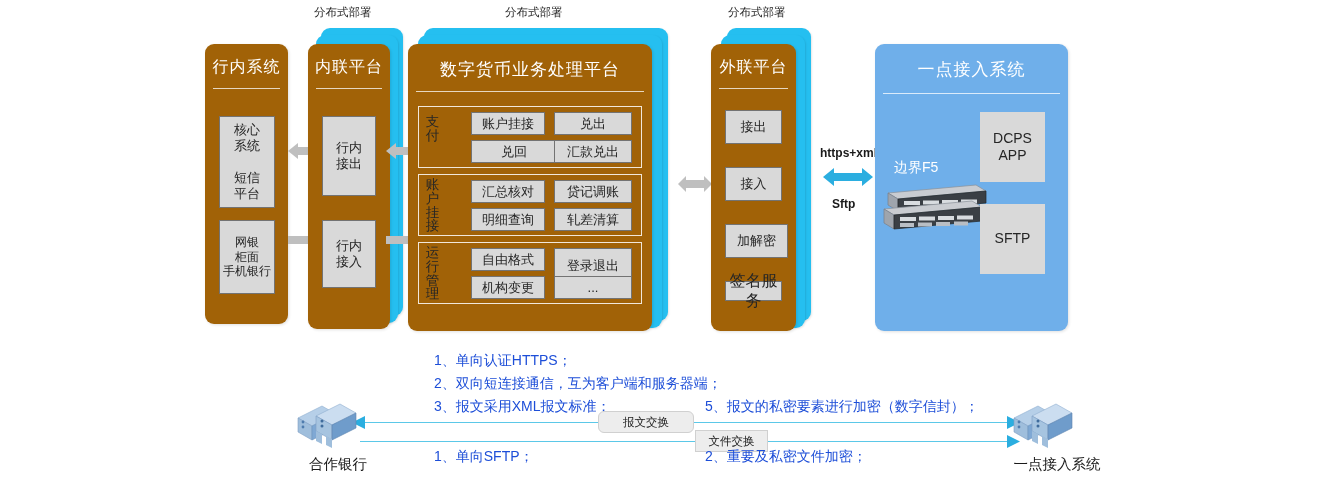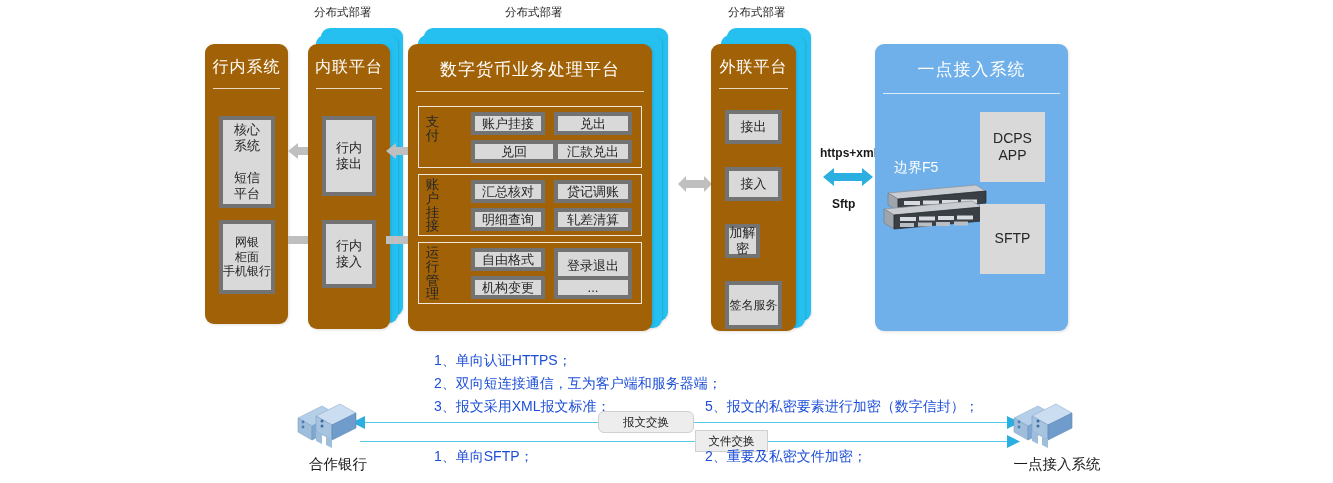--- a/index.html
+++ b/index.html
@@ -34,21 +34,21 @@
     position: absolute;
     background: #25BFF0;
     border-radius: 9px;
     box-shadow: 1px 1px 2px rgba(0,0,0,0.10);
   }
 
   
   .chip {
     position: absolute;
     background: #D9D9D9;
-    border: 4px solid #737373;
+    border: 1px solid #737373;
     color: #262626;
     display: flex; align-items: center; justify-content: center;
     text-align: center;
     line-height: 1.22;
     font-size: 13px;
     white-space: pre-line;
   }
 
   
   .grp {
@@ -218,22 +218,22 @@
     <path d="M0 8 L8 0 L8 4 L26 4 L26 0 L34 8 L26 16 L26 12 L8 12 L8 16 Z" fill="#BFBFBF"></path>
   </svg>
 
   <div class="ghost" style="left:727px; top:28px; width:84px; height:293px;"></div>
   <div class="ghost" style="left:721px; top:35px; width:84px; height:293px;"></div>
   <div class="card" style="left:711px; top:44px; width:85px; height:287px;">
     <div class="title" style="font-size:16px; padding-top:13px;">外联平台</div>
     <div class="hdr-rule" style="top:44px;"></div>
     <div class="chip" style="left:14px; top:66px; width:57px; height:34px;">接出</div>
     <div class="chip" style="left:14px; top:123px; width:57px; height:34px;">接入</div>
-    <div class="chip" style="left:14px; top:180px; width:35px; height:34px;">加解密</div>
-    <div class="chip" style="left:14px; top:237px; width:57px; height:48px; font-size:12px;">签名服务</div>
+    <div class="chip" style="left:14px; top:180px; width:63px; height:34px;">加解密</div>
+    <div class="chip" style="left:14px; top:237px; width:57px; height:20px; font-size:16px;">签名服务</div>
   </div>
 
   <div class="proto-lbl" style="left:820px; top:146px;">https+xml</div>
   <svg class="barrow" style="left:823px; top:167px;" width="50" height="20" viewBox="0 0 50 20">
     <path d="M0 10 L11 1 L11 6 L39 6 L39 1 L50 10 L39 19 L39 14 L11 14 L11 19 Z" fill="#2BAEE0"></path>
   </svg>
   <div class="proto-lbl" style="left:832px; top:197px;">Sftp</div>
 
   <div class="card" style="left:875px; top:44px; width:193px; height:287px; background:#6FAFEA;">
     <div class="title" style="font-size:17px; padding-top:14px;">一点接入系统</div>

